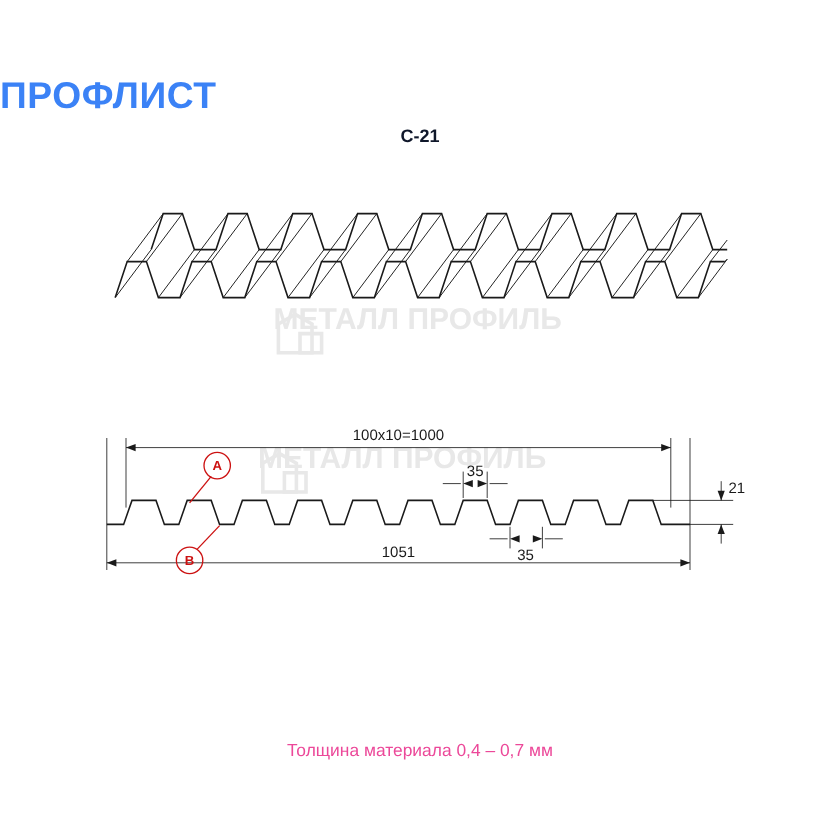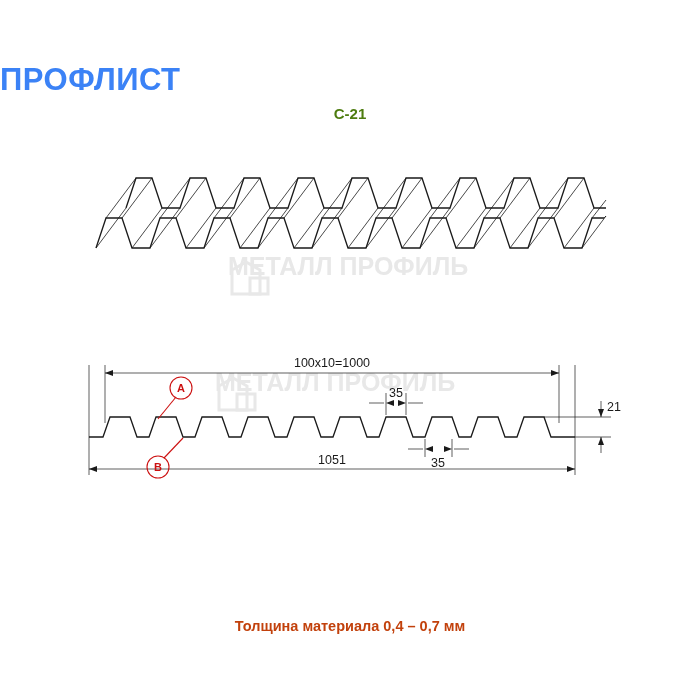--- a/index.html
+++ b/index.html
@@ -32,21 +32,21 @@
     color: #3b82f6;
   }
   .subtitle {
     position: absolute;
     top: 105px;
     left: 0;
     width: 700px;
     text-align: center;
     font-size: 15px;
     font-weight: bold;
-    color: #4d7c0f;
+    color: #0f172a;
   }
   .iso-view {
     position: absolute;
     top: 150px;
     left: 88px;
     width: 524px;
     height: 130px;
   }
   .tech-view {
     position: absolute;
@@ -55,22 +55,22 @@
     width: 560px;
     height: 160px;
   }
   .footer {
     position: absolute;
     top: 618px;
     left: 0;
     width: 700px;
     text-align: center;
     font-size: 14.5px;
-    font-weight: bold;
-    color: #c2410c;
+    font-weight: normal;
+    color: #ec4899;
   }
   .watermark {
     position: absolute;
     pointer-events: none;
     color: #e8e8e8;
     font-weight: bold;
     white-space: nowrap;
     user-select: none;
   }
   .wm1 {

